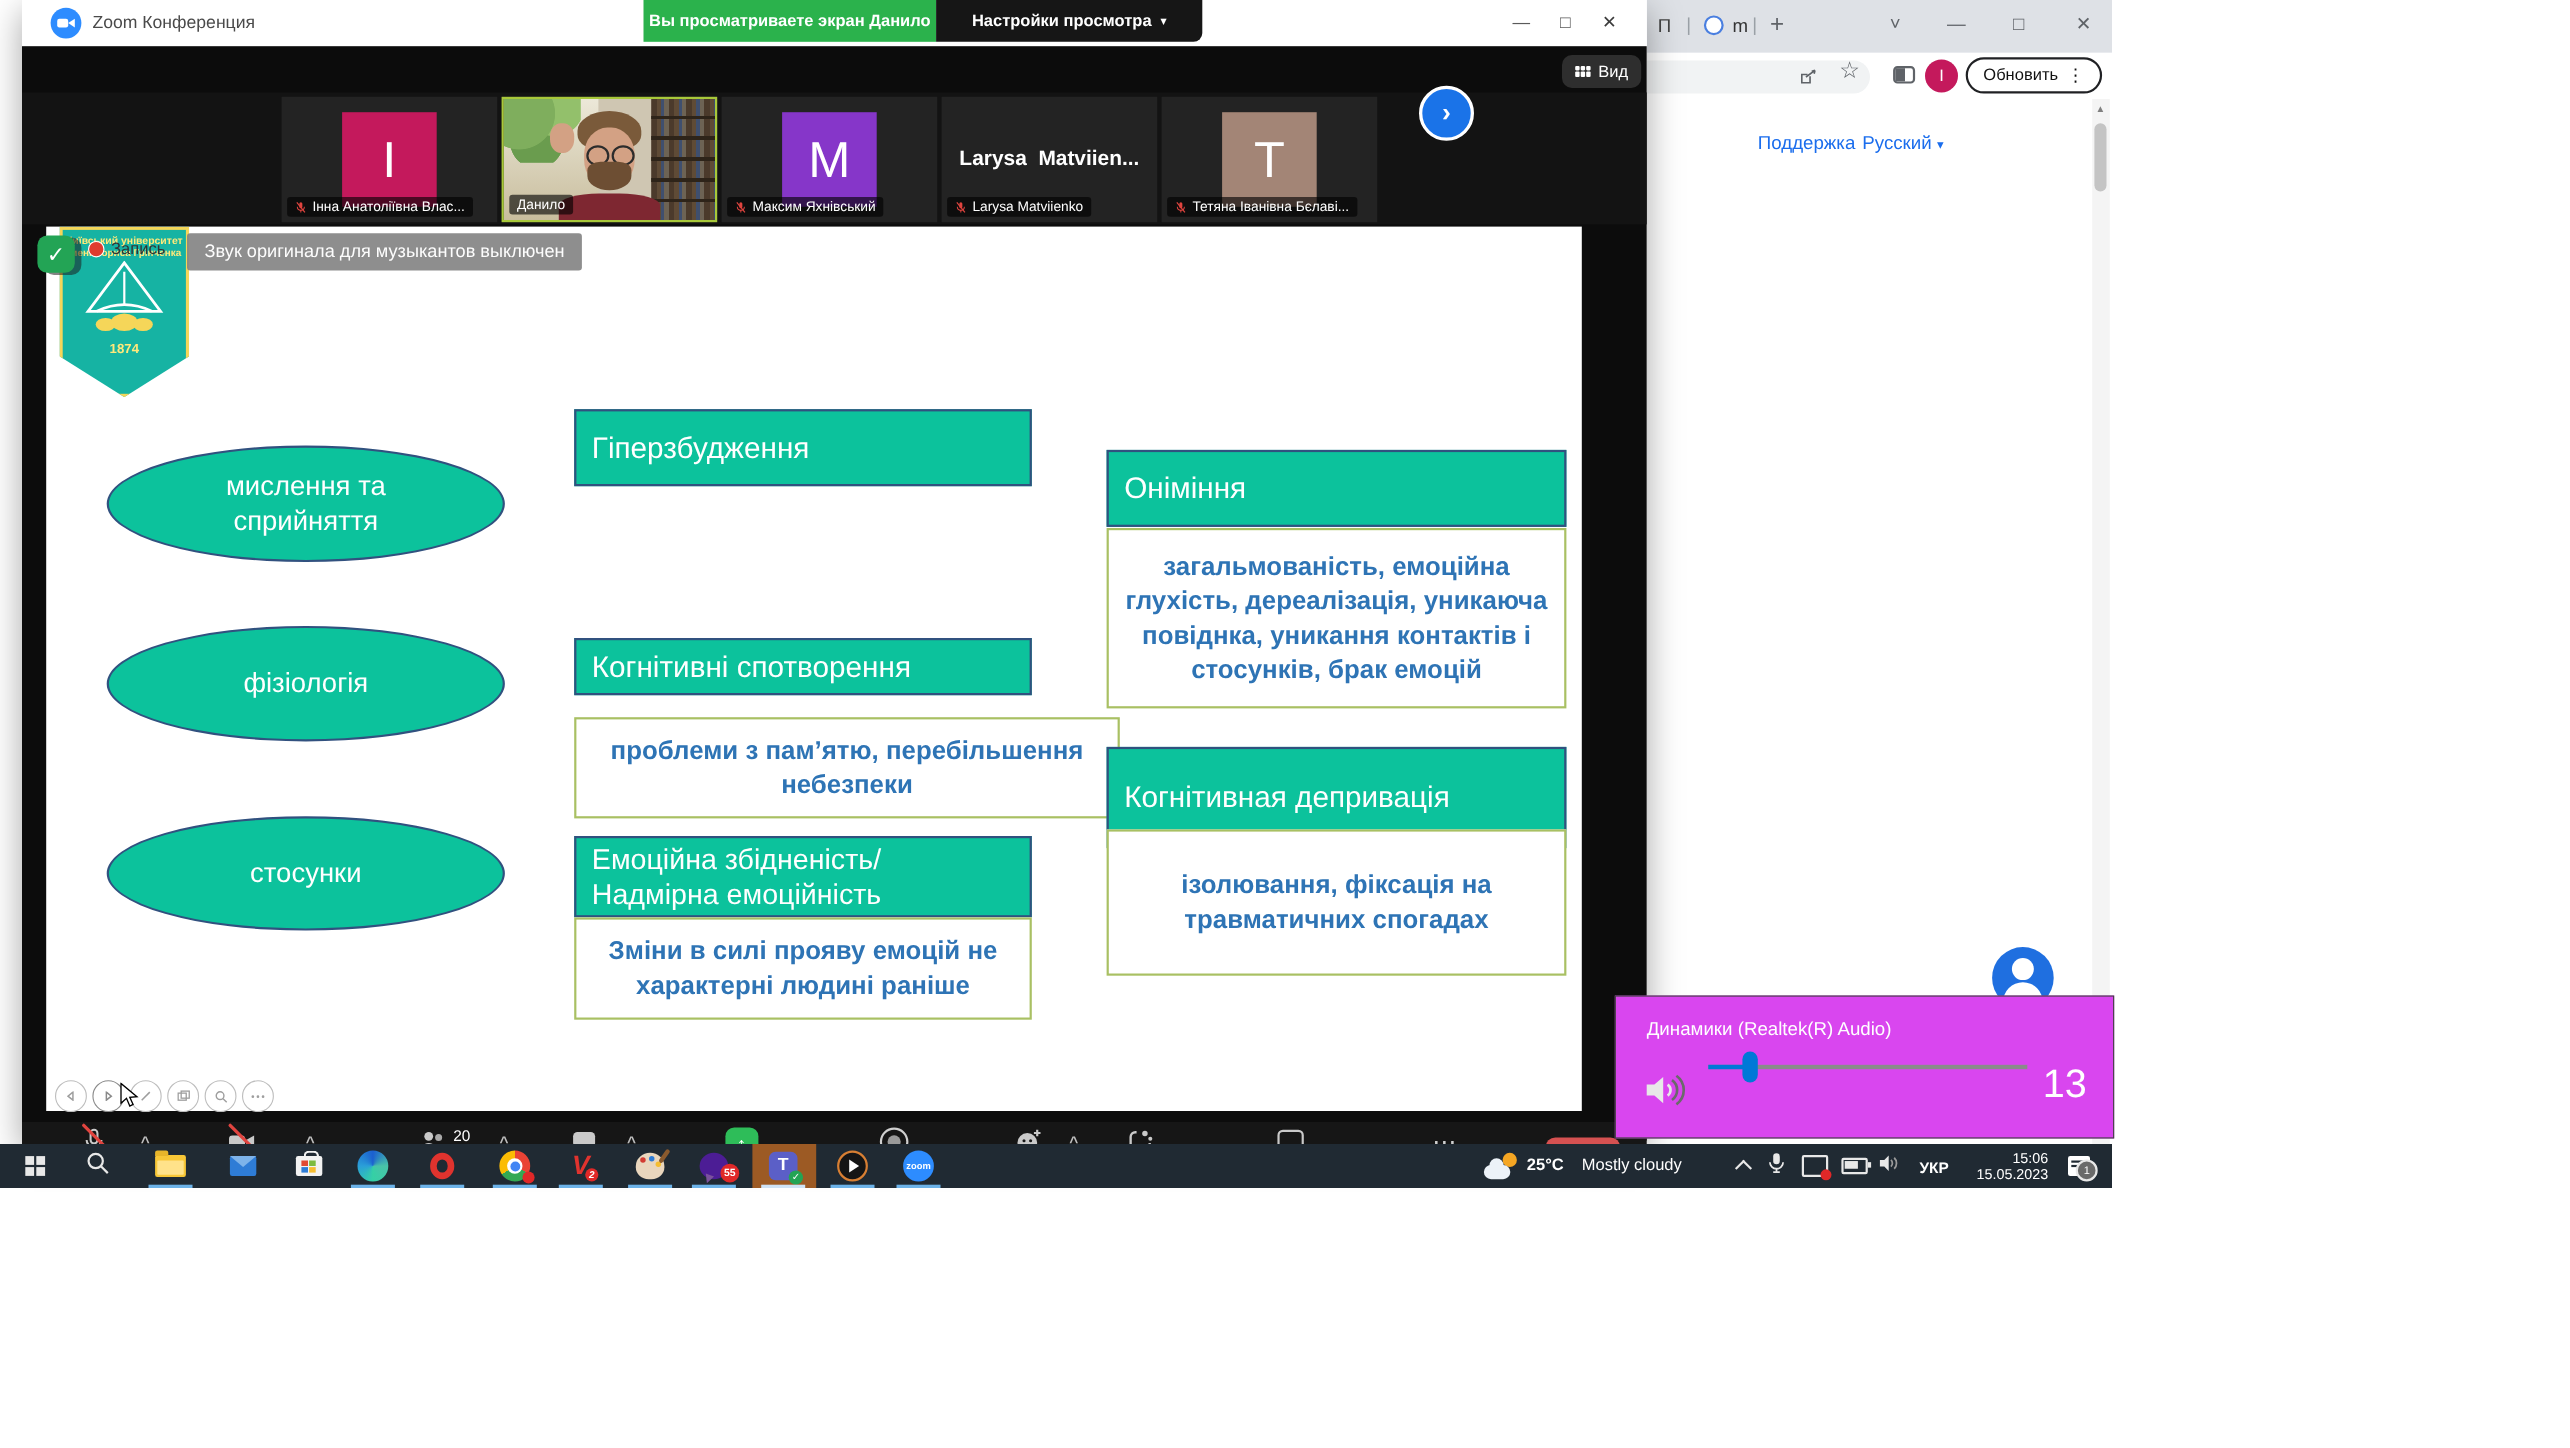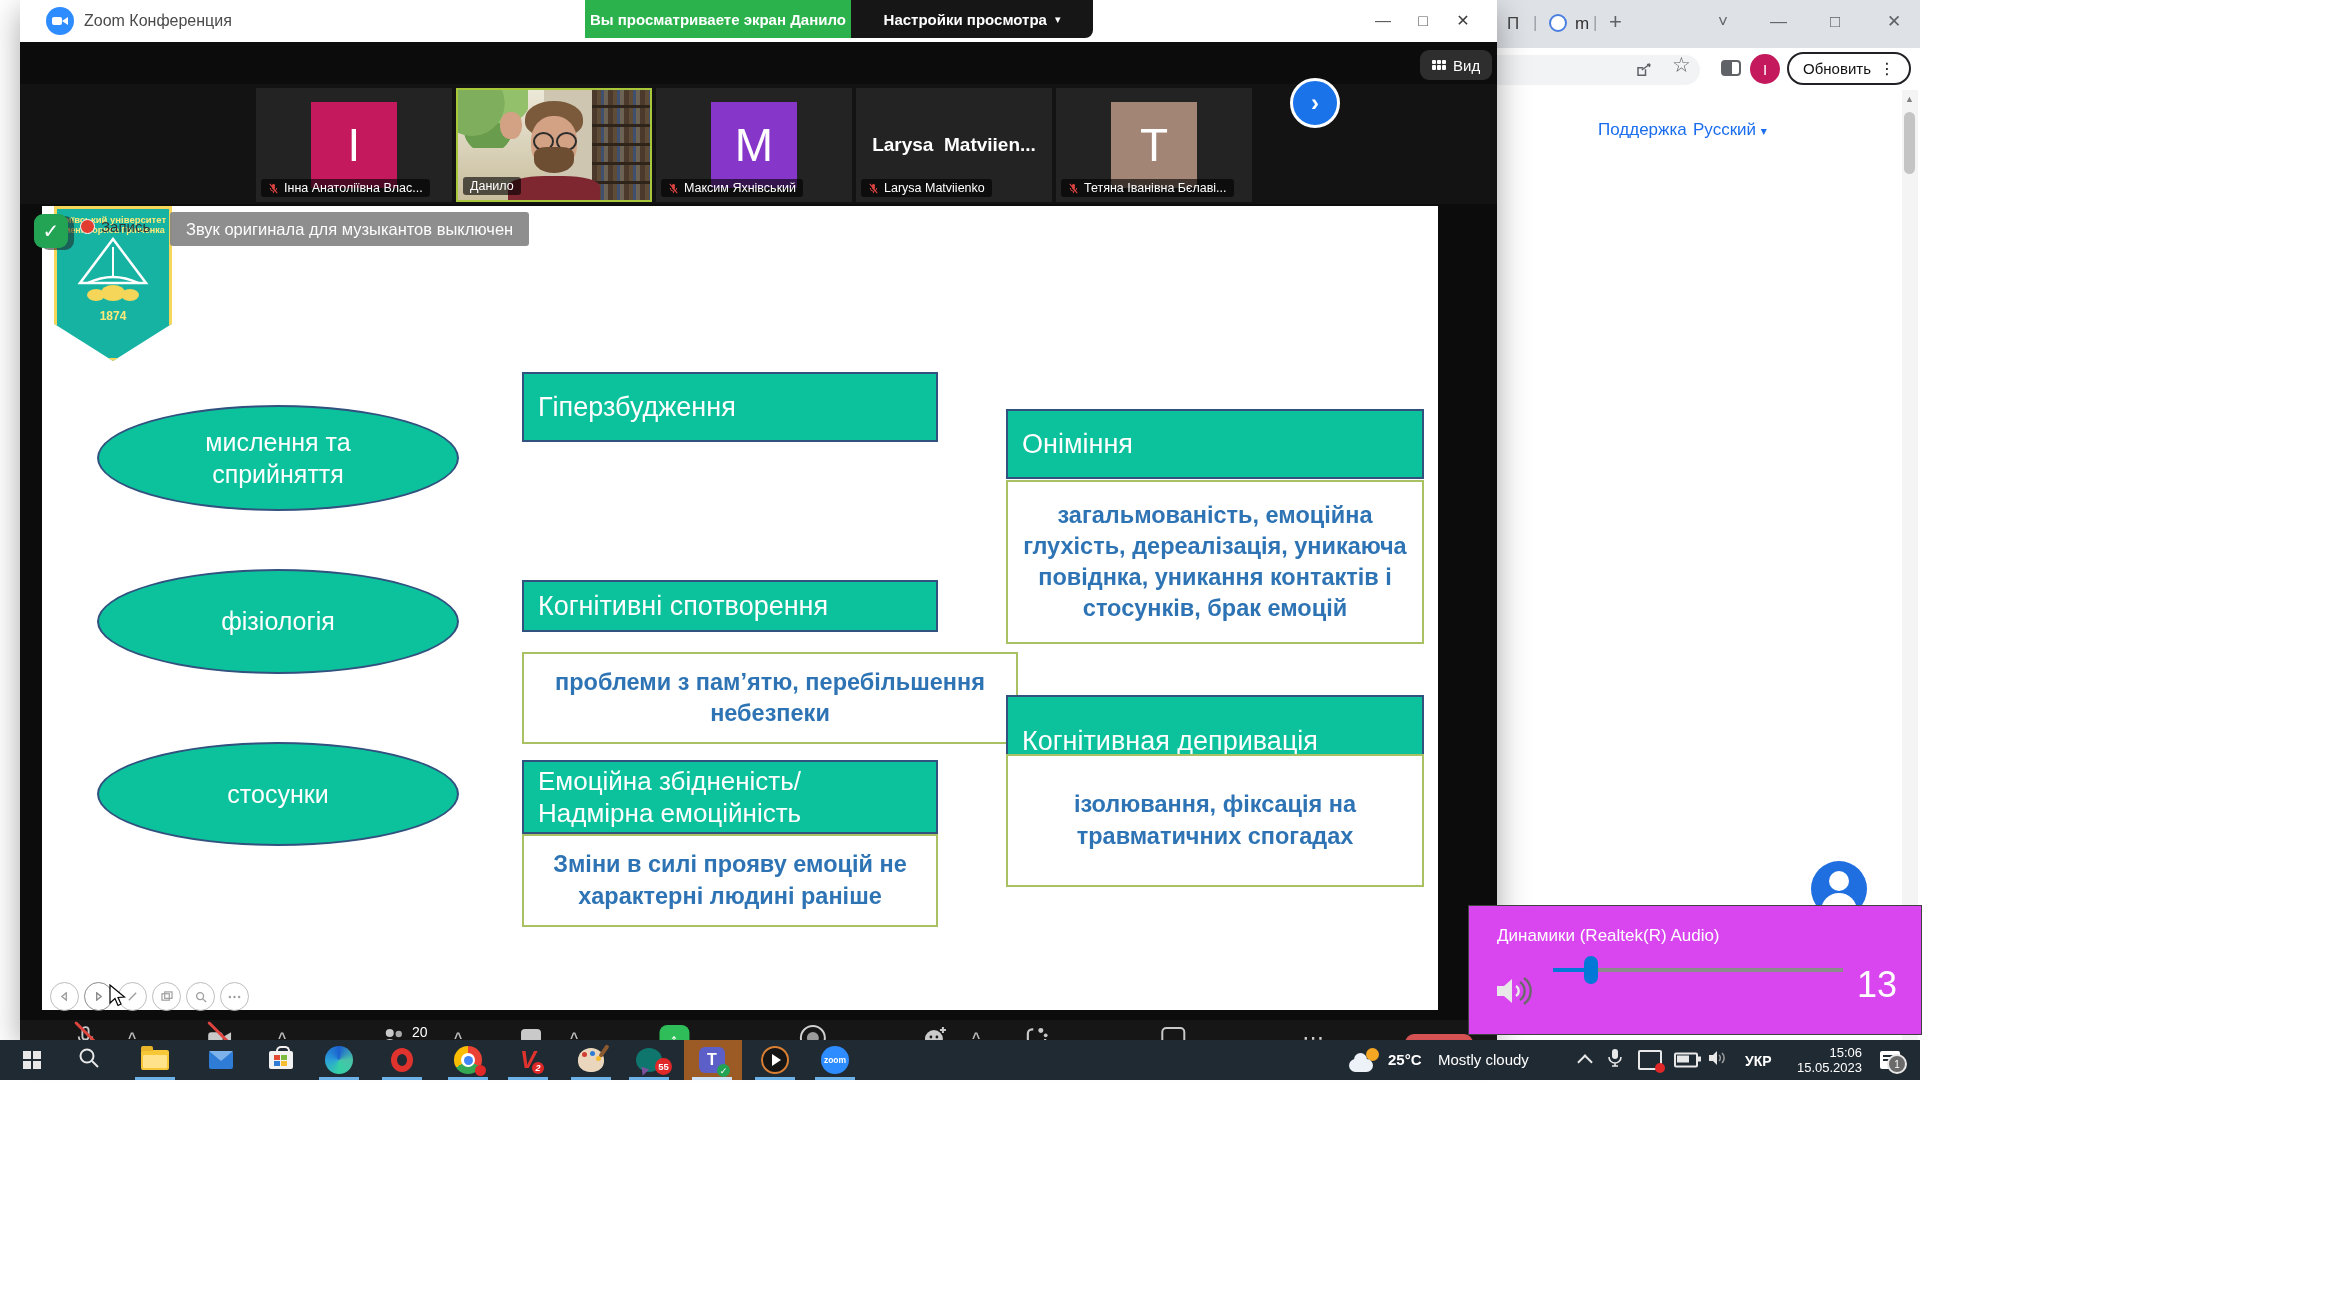--- a/index.html
+++ b/index.html
@@ -249,21 +249,21 @@
 
       <div class="abs gh" style="left:480px;top:166px;width:416px;height:70px">Гіперзбудження</div>
       <div class="abs gh" style="left:480px;top:374px;width:416px;height:52px">Когнітивні спотворення</div>
       <div class="abs gb" style="left:480px;top:446px;width:496px;height:92px">проблеми з пам’ятю, перебільшення небезпеки</div>
       <div class="abs gh" style="left:480px;top:554px;width:416px;height:74px;font-size:26px;line-height:1.25">Емоційна збідненість/
 Надмірна емоційність</div>
       <div class="abs gb" style="left:480px;top:628px;width:416px;height:93px">Зміни в силі прояву емоцій не характерні людині раніше</div>
 
       <div class="abs gh" style="left:964px;top:203px;width:418px;height:70px">Оніміння</div>
       <div class="abs gb" style="left:964px;top:274px;width:418px;height:164px">загальмованість, емоційна глухість, дереалізація, уникаюча повіднка, уникання контактів і стосунків, брак емоцій</div>
-      <div class="abs gh" style="left:964px;top:489px;width:418px;height:92px">Когнітивная депривація</div>
+      <div class="abs gh" style="left:964px;top:473px;width:418px;height:92px">Когнітивная депривація</div>
       <div class="abs gb" style="left:964px;top:548px;width:418px;height:133px">ізолювання, фіксація на травматичних спогадах</div>
 
       <div class="abs navc" style="left:8px">
           <svg width="9" height="9" viewBox="0 0 10 10">
             <polygon points="7,1 2,5 7,9" fill="none" stroke="#9e9e9e" stroke-width="1.5"></polygon>
           </svg>
         </div>
       <div class="abs navc" style="left:42px;border-color:#8a8a8a">
           <svg width="9" height="9" viewBox="0 0 10 10">
             <polygon points="3,1 8,5 3,9" fill="none" stroke="#8a8a8a" stroke-width="1.5"></polygon>
@@ -448,21 +448,21 @@
   <span class="tico" style="left:528px;color:#e0332e;font-size:24px;font-weight:bold;font-style:italic"><span>V</span><span class="badge" style="right:-8px;bottom:0;width:12px;height:12px;font-size:9px">2</span></span>
   <span class="tico" style="left:591px">
       <span style="display:block;width:26px;height:24px;background:#e9d6bd;border-radius:50% 50% 45% 45%;position:relative">
         <span style="position:absolute;left:4px;top:4px;width:5px;height:5px;border-radius:50%;background:#d23c32"></span>
         <span style="position:absolute;left:12px;top:3px;width:5px;height:5px;border-radius:50%;background:#2e7cd6"></span>
         <span style="position:absolute;left:18px;top:8px;width:5px;height:5px;border-radius:50%;background:#f5bd31"></span>
         <span style="position:absolute;right:-2px;top:-4px;width:4px;height:14px;background:#8a5a2e;transform:rotate(35deg);border-radius:2px"></span>
       </span>
     </span>
   <span class="tico" style="left:649px">
-      <span style="display:block;width:26px;height:24px;background:#0f766e;border-radius:50%;position:relative">
+      <span style="display:block;width:26px;height:24px;background:#4c1d95;border-radius:50%;position:relative">
         <span style="position:absolute;left:4px;bottom:-4px;width:0;height:0;border-left:4px solid transparent;border-right:4px solid transparent;border-top:8px solid #7b519d;transform:rotate(20deg)"></span>
         <span class="badge" style="right:-10px;bottom:-3px;width:17px;height:17px;font-size:9.5px">55</span>
       </span>
     </span>
   <span class="abs" style="left:684px;top:0;width:58px;height:40px;background:#9c5a24"></span>
   <span class="tico" style="left:712px">
       <span style="display:flex;align-items:center;justify-content:center;width:26px;height:26px;background:#5b5fc7;border-radius:6px;color:#fff;font-size:16px;font-weight:bold;position:relative">
         <span>T</span>
         <span style="position:absolute;right:-5px;bottom:-4px;width:13px;height:13px;border-radius:50%;background:#23a455;color:#fff;font-size:9px;display:flex;align-items:center;justify-content:center">✓</span>
       </span>

